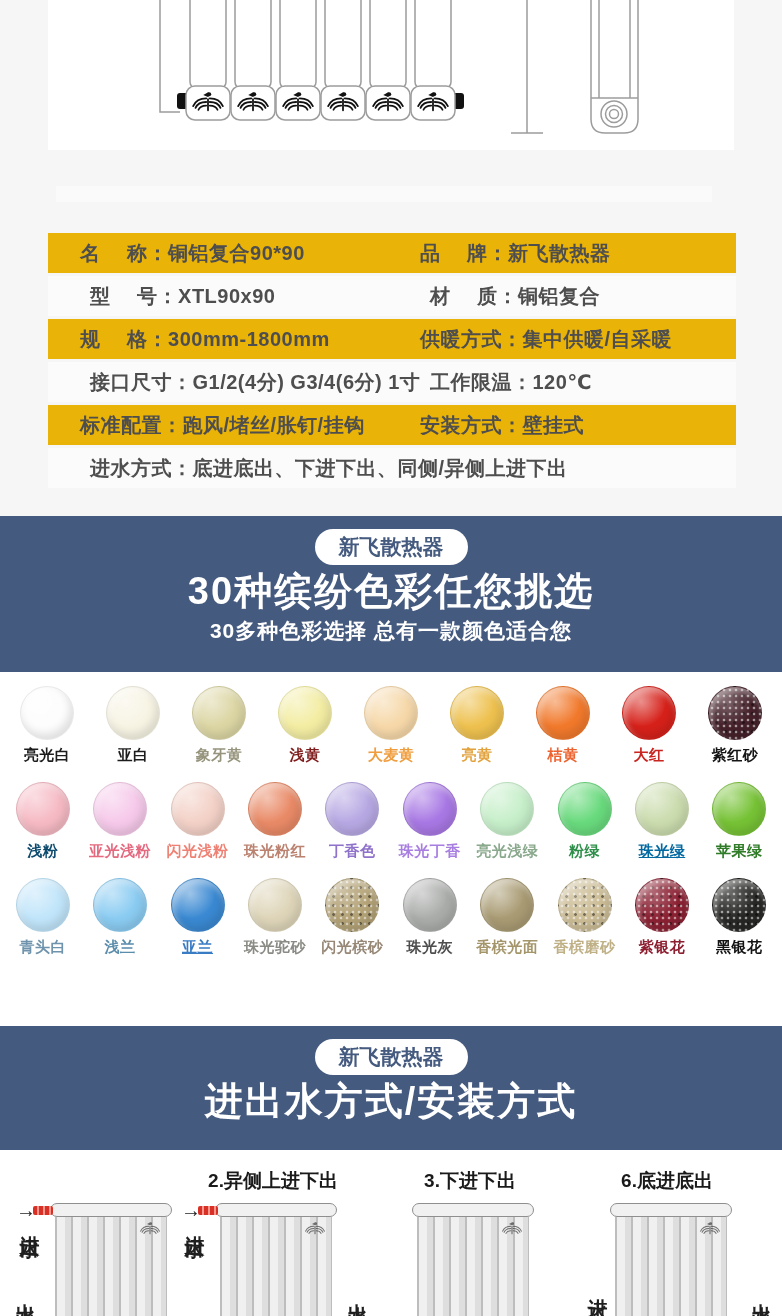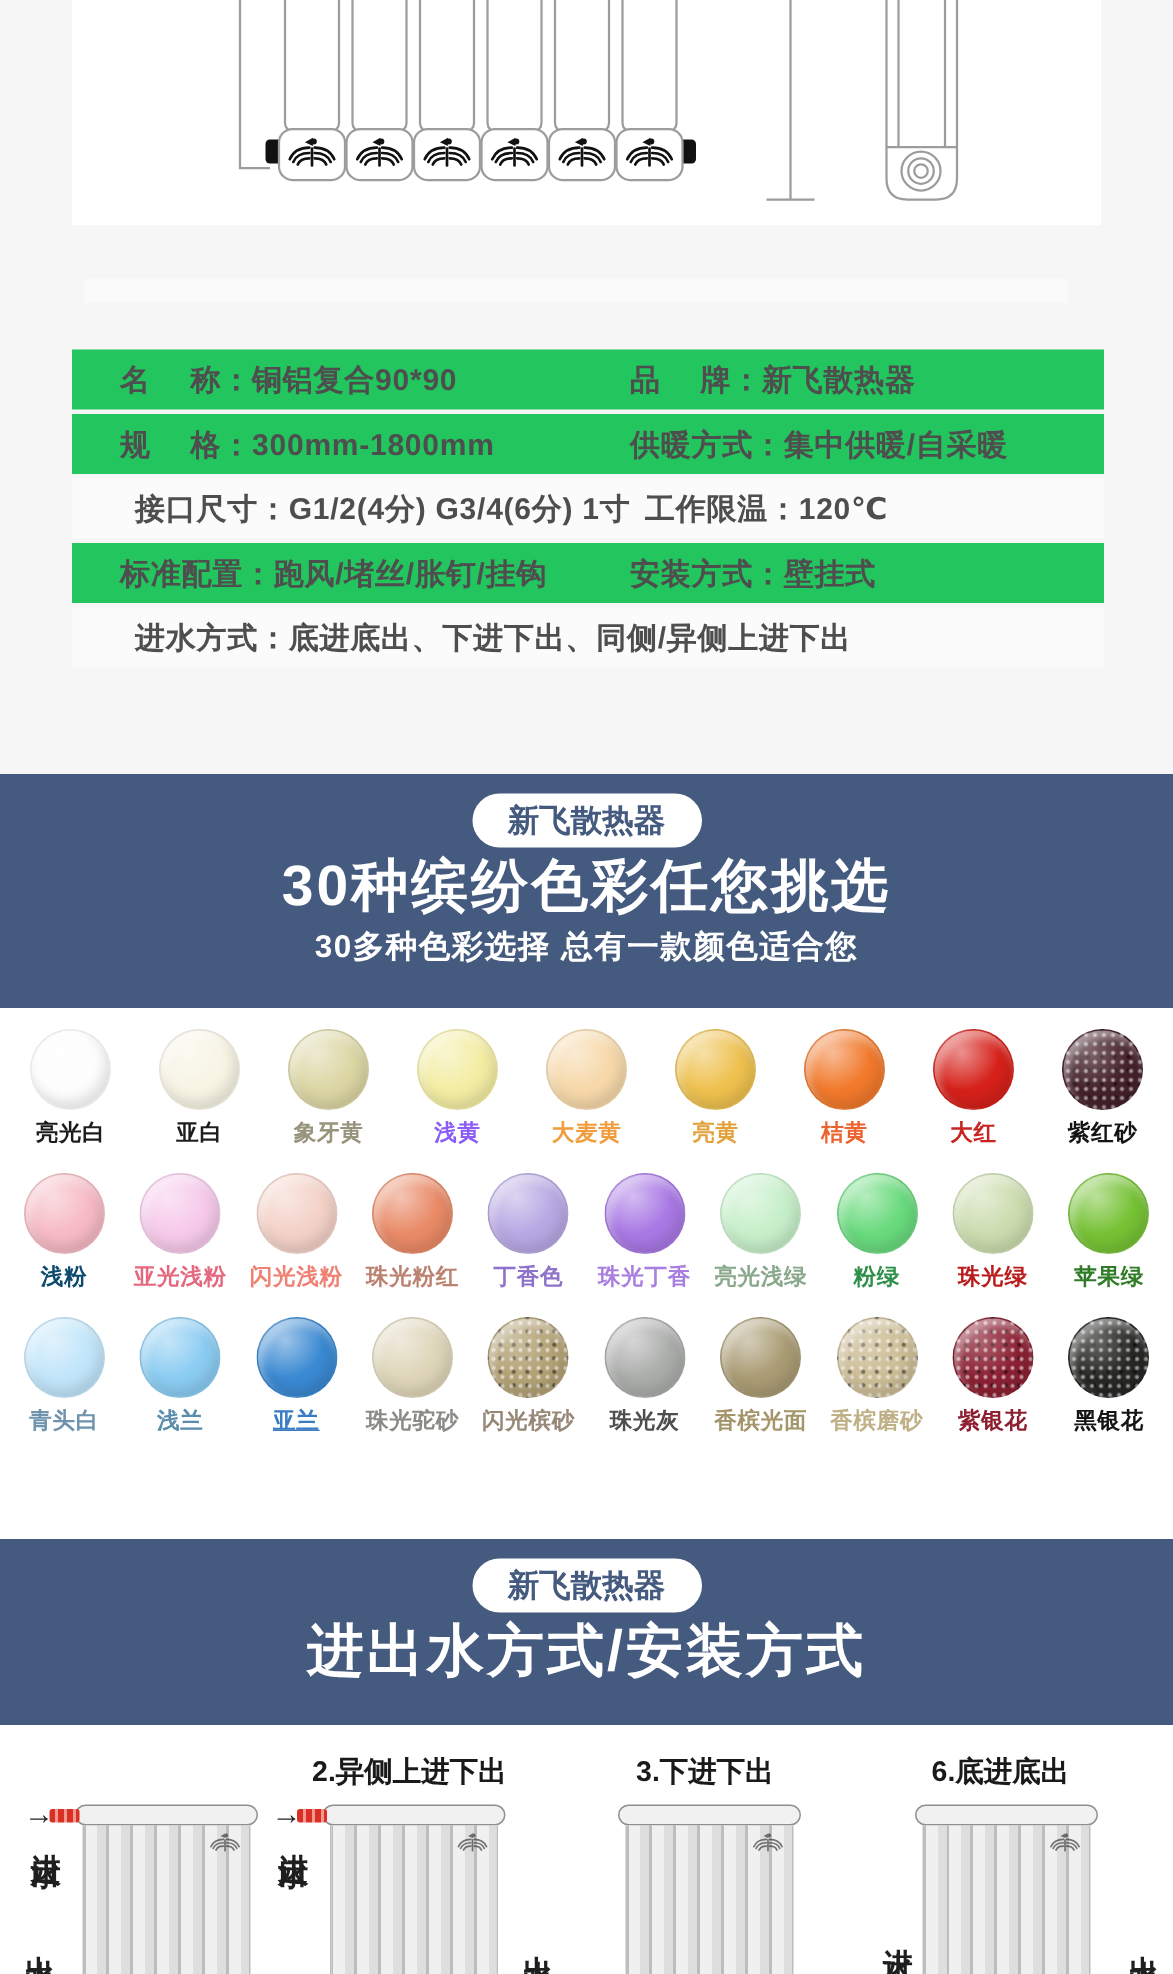--- a/index.html
+++ b/index.html
@@ -7,21 +7,21 @@
   #page{position:relative;width:782px;height:1316px;margin:0 auto;background:#f6f6f7;overflow:hidden;}
 
   
   .top-card{position:absolute;left:48px;top:0;width:686px;height:150px;background:#ffffff;}
   .faint-band{position:absolute;left:56px;top:186px;width:656px;height:16px;background:#fafafa;}
 
   
   .spec-table{position:absolute;left:48px;top:233px;width:688px;}
   .spec-row{display:flex;align-items:center;height:40px;margin-bottom:3px;padding-left:42px;
             font-size:20px;font-weight:700;color:#4e4e4e;letter-spacing:.5px;}
-  .spec-row.shaded{background:#22c55e;padding-left:32px;}
+  .spec-row.shaded{background:#eab308;padding-left:32px;}
   .spec-row.plain{background:#fbfbfb;}
   .cell1{width:340px;white-space:nowrap;}
   .cell2{flex:1;white-space:nowrap;}
   .cell-full{flex:1;white-space:nowrap;}
 
   
   .blue-sec{position:absolute;left:0;width:782px;text-align:center;color:#fff;}
   #sec-colors{top:516px;height:156px;}
   #sec-install{top:1026px;height:124px;}
   .badge{display:inline-block;margin-top:13px;background:#ffffff;border-radius:20px;
@@ -127,20 +127,24 @@
     </svg>
   </div>
 
   <div class="faint-band"></div>
 
   <div class="spec-table">
     <div class="spec-row shaded">
       <div class="cell1"><span>名　 称：</span><span>铜铝复合90*90</span></div>
       <div class="cell2"><span>品　 牌：</span><span>新飞散热器</span></div>
     </div>
+    <div class="spec-row plain">
+      <div class="cell1"><span>型　 号：</span><span>XTL90x90</span></div>
+      <div class="cell2"><span>材　 质：</span><span>铜铝复合</span></div>
+    </div>
     <div class="spec-row shaded">
       <div class="cell1"><span>规　 格：</span><span>300mm-1800mm</span></div>
       <div class="cell2"><span>供暖方式：</span><span>集中供暖/自采暖</span></div>
     </div>
     <div class="spec-row plain">
       <div class="cell1"><span>接口尺寸：</span><span>G1/2(4分) G3/4(6分) 1寸</span></div>
       <div class="cell2"><span>工作限温：</span><span>120℃</span></div>
     </div>
     <div class="spec-row shaded">
       <div class="cell1"><span>标准配置：</span><span>跑风/堵丝/胀钉/挂钩</span></div>
@@ -166,21 +170,21 @@
         <div class="swatch">
           <div class="dot" style="background-color: rgb(247, 244, 228);"></div>
           <div class="dot-label" style="color: rgb(28, 28, 28);">亚白</div>
         </div>
         <div class="swatch">
           <div class="dot" style="background-color: rgb(220, 214, 164);"></div>
           <div class="dot-label" style="color: rgb(151, 148, 125);">象牙黄</div>
         </div>
         <div class="swatch">
           <div class="dot" style="background-color: rgb(243, 237, 163);"></div>
-          <div class="dot-label" style="color: #8b5cf6;">浅黄</div>
+          <div class="dot-label" style="color: #7f1d1d;">浅黄</div>
         </div>
         <div class="swatch">
           <div class="dot" style="background-color: rgb(246, 216, 169);"></div>
           <div class="dot-label" style="color: rgb(240, 157, 62);">大麦黄</div>
         </div>
         <div class="swatch">
           <div class="dot" style="background-color: rgb(238, 193, 79);"></div>
           <div class="dot-label" style="color: rgb(226, 163, 63);">亮黄</div>
         </div>
         <div class="swatch">
@@ -224,21 +228,21 @@
         <div class="swatch">
           <div class="dot" style="background-color: rgb(198, 239, 201);"></div>
           <div class="dot-label" style="color: rgb(137, 168, 140);">亮光浅绿</div>
         </div>
         <div class="swatch">
           <div class="dot" style="background-color: rgb(105, 218, 125);"></div>
           <div class="dot-label" style="color: rgb(47, 143, 74);">粉绿</div>
         </div>
         <div class="swatch">
           <div class="dot" style="background-color: rgb(203, 220, 174);"></div>
-          <div class="dot-label" style="color: #b91c1c;">珠光绿</div>
+          <div class="dot-label" style="color: #0369a1; text-decoration: underline;">珠光绿</div>
         </div>
         <div class="swatch">
           <div class="dot" style="background-color: rgb(118, 194, 53);"></div>
           <div class="dot-label" style="color: rgb(47, 123, 39);">苹果绿</div>
         </div>
       </div>
     <div class="swatch-row">
         <div class="swatch">
           <div class="dot" style="background-color: rgb(193, 229, 250);"></div>
           <div class="dot-label" style="color: rgb(111, 147, 172);">青头白</div>

